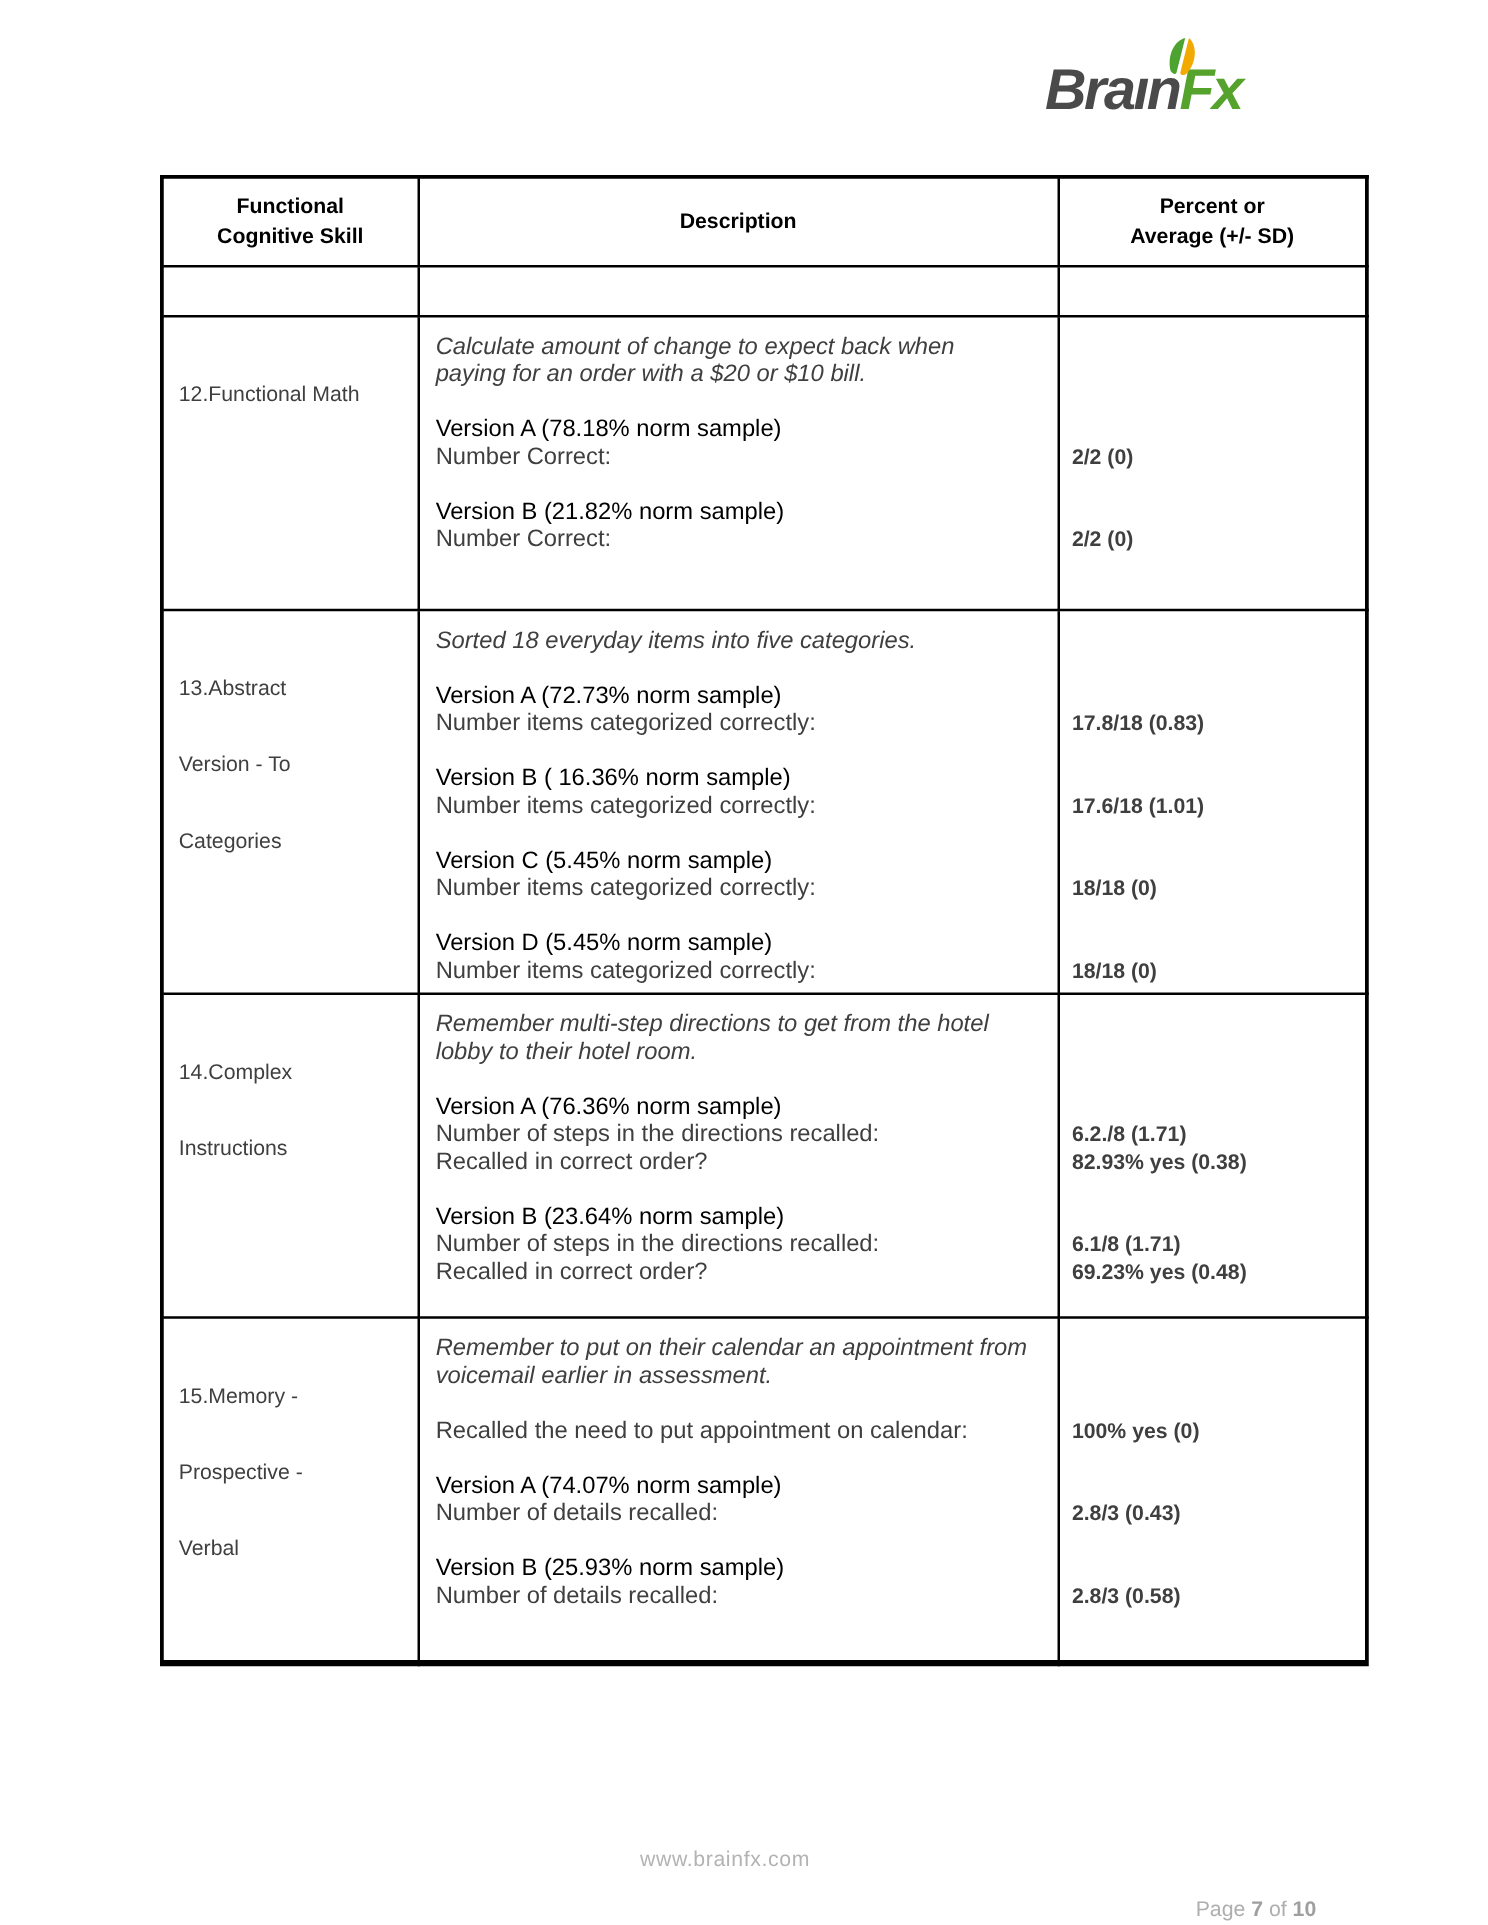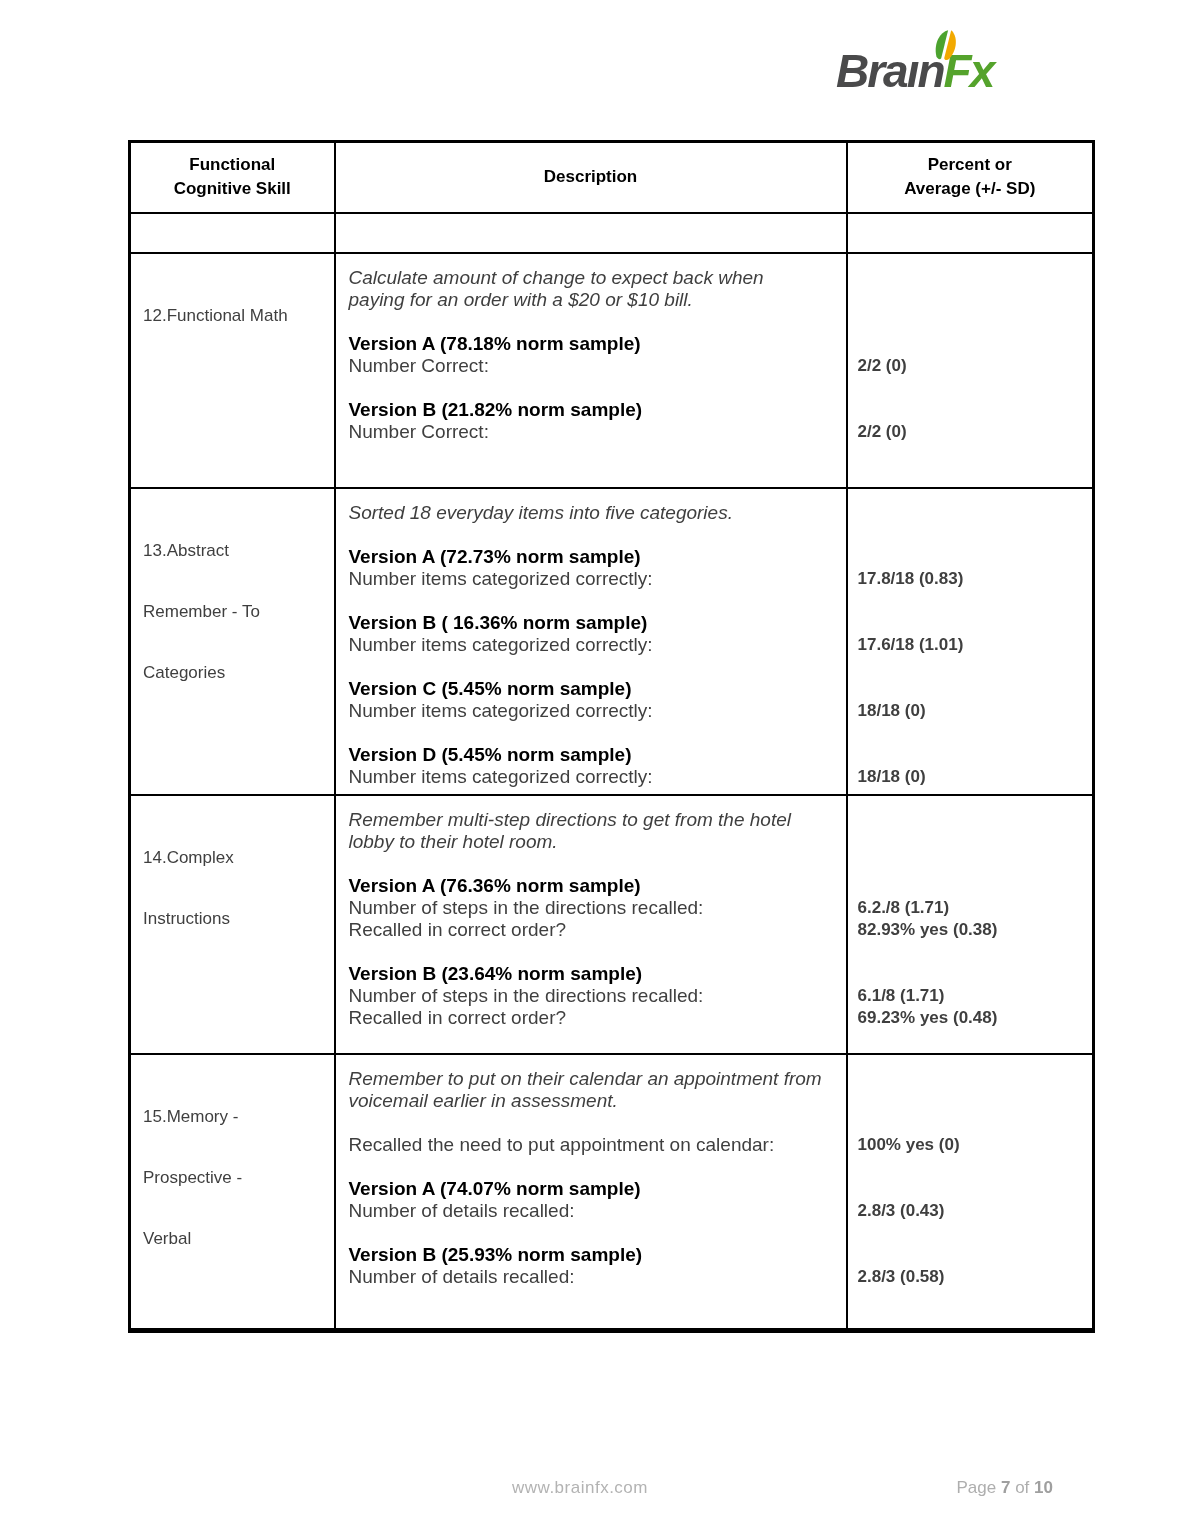--- a/index.html
+++ b/index.html
@@ -40,30 +40,30 @@
   tr.r1 { height:307px; }
   tr.r2 { height:259px; }
   tr.r3 { height:277px; }
 
   td.skill { padding:13px 8px 0 12px; font-size:17px; color:#3f3f3f; }
   td.skill .line { height:25px; line-height:25px; white-space:nowrap;margin-top:36px; }
   td.desc { padding:13px 0 0 13px; font-size:19px; }
   td.vals { padding:13px 0 0 10px; font-size:17px; color:#3f3f3f;font-weight:bold; }
   .line { height:22px; line-height:22px; white-space:nowrap; }
   .it { font-style:italic; color:#3f3f3f; }
-  .bd { font-weight:bold; color:#000; }
+  .bd { font-weight:normal; color:#000; }
   .nm { color:#3f3f3f; }
 
   
   .footer-url {
     position:absolute; left:0; top:1478px; width:1160px; text-align:center;
     font-size:17px; color:#b3b3b3; letter-spacing:0.5px;
   }
   .footer-page {
-    position:absolute; right:137px; top:1478px;
+    position:absolute; right:137px; top:1518px;
     font-size:17px; color:#aeaeae;
   }
   .footer-page b { font-weight:bold; color:#9f9f9f; }
 </style>
 </head>
 <body>
 
 <div class="logo">
   <div class="logo-text">
     <span class="logo-brain">Braın</span><span class="logo-fx">Fx</span>
@@ -124,21 +124,21 @@
           <div class="line nm">&nbsp;</div>
           <div class="line nm">2/2 (0)</div>
           <div class="line nm">&nbsp;</div>
           <div class="line nm">&nbsp;</div>
           <div class="line nm">2/2 (0)</div>
         </td>
       </tr>
       <tr class="r1">
         <td class="skill">
           <div class="line">13.Abstract</div>
-          <div class="line">Remember - To</div>
+          <div class="line">Version - To</div>
           <div class="line">Categories</div>
         </td>
         <td class="desc">
           <div class="line it">Sorted 18 everyday items into five categories.</div>
           <div class="line nm">&nbsp;</div>
           <div class="line bd">Version A (72.73% norm sample)</div>
           <div class="line nm">Number items categorized correctly:</div>
           <div class="line nm">&nbsp;</div>
           <div class="line bd">Version B ( 16.36% norm sample)</div>
           <div class="line nm">Number items categorized correctly:</div>

